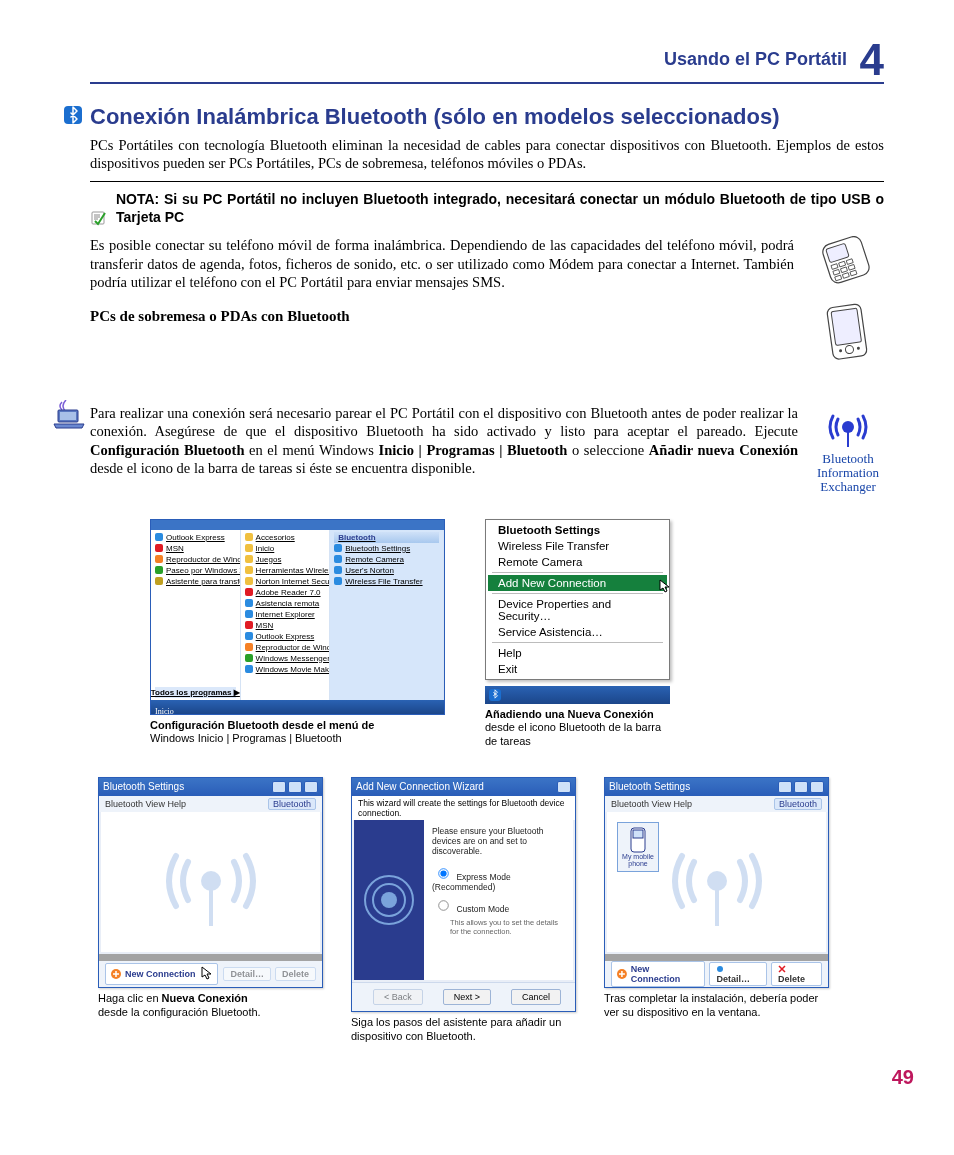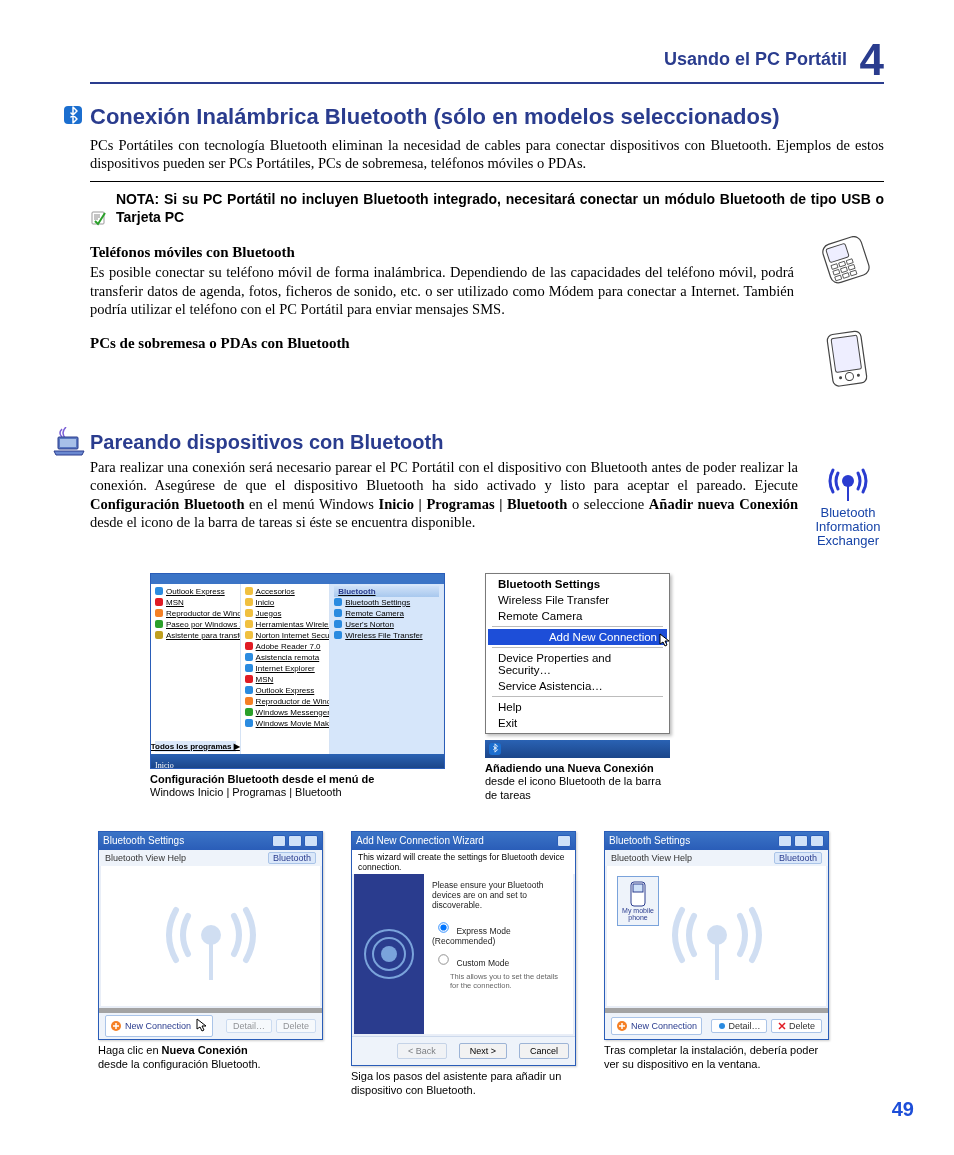--- a/index.html
+++ b/index.html
@@ -131,21 +131,21 @@
   .pairing-row {
     display: flex;
     align-items: flex-start;
     gap: 14px;
   }
   .pairing-row .txt { flex: 1; }
   .bt-antenna {
     width: 72px;
     flex: 0 0 auto;
     text-align: center;
-    font-family: Liberation Sans, sans-serif;
+    font-family: Liberation Serif, serif;
     font-size: 13px;
     color: #1744a8;
     line-height: 1.1;
   }
   .bt-antenna svg { width: 46px; height: 46px; margin: 0 auto 2px auto; display: block; }
   .bold { font-weight: bold; }
 
   .screens-row1 {
     display: flex;
     gap: 40px;
@@ -191,21 +191,21 @@
   }
   .ctx {
     border: 1px solid #7a7a7a;
     background: #fff;
     font-family: Tahoma, Arial, sans-serif;
     font-size: 11.5px;
     box-shadow: 2px 2px 3px rgba(0,0,0,0.25);
     padding: 2px;
   }
   .ctx-item { padding: 2px 10px; color: #000; }
-  .ctx-item.sel { background: #1d4ed8; color: #fff; position: relative; text-align: right; }
+  .ctx-item.sel { background: #15803d; color: #fff; position: relative; }
   .ctx-item.sel .cursor {
     position: absolute;
     right: -4px;
     top: 4px;
   }
   .ctx-item.title { font-weight: bold; }
   .ctx-sep { border-top: 1px solid #bcbcbc; margin: 2px 4px; }
   .ctx-tray {
     margin-top: 6px;
     height: 18px;
@@ -282,21 +282,22 @@
     border:1px solid #7aa3db; background:#eef3fa;
     text-align:center; font-size:7px; color:#2a3c8e;
     padding-top:4px; box-sizing:border-box;
   }
   .win-footer {
     height: 26px;
     background: #eef3fa;
     display: flex;
     align-items: center;
     padding: 0 6px;
-    border-top: 5px solid #a3a3a3;
+    border-top: 7px solid #a3a3a3;
+    font-weight: bold;
   }
   .win-footer .newconn {
     border:1px solid #aac4e8; background:#fff; border-radius:2px; padding:2px 4px; display:flex; align-items:center; gap:3px; color:#2a3c8e;
   }
   .win-footer .cursor { margin-left: 2px; }
   .win-footer .spacer { flex:1; }
   .win-footer .fbtn {
     border:1px solid #aac4e8; background:#fff; border-radius:2px; padding:1px 6px; color:#333; margin-left:4px;
   }
 
@@ -312,34 +313,34 @@
     display:flex; align-items:center; justify-content:center;
   }
   .wizard-left svg { width: 60px; height: 60px; }
   .wizard-right {
     flex:1; padding: 6px 8px; font-size:8.5px; color:#222;
   }
   .wizard-right .radio { margin-top:8px; }
   .wizard-right .radio label { display:block; margin-bottom:4px; }
   .wizard-right .radio input { transform: scale(0.8); margin-right:4px; }
   .wizard-footer {
-    height: 28px; background:#eef3fa; display:flex; align-items:center; justify-content:flex-end; padding:0 6px; gap:12px; border-top:1px solid #cdd9ec;
+    height: 28px; background:#eef3fa; display:flex; align-items:center; justify-content:flex-end; padding:0 14px; gap:20px; border-top:1px solid #cdd9ec;
   }
   .wizard-footer .fbtn {
     border:1px solid #9db4d6; background:#f2f2f2; border-radius:2px; padding:2px 10px; font-size:9px;
   }
 
   .page-num {
     position: absolute;
     right: 40px;
-    bottom: 24px;
+    bottom: 56px;
     font-family: Arial, Helvetica, sans-serif;
     font-weight: bold;
     font-size: 20px;
-    color: #1d4ed8;
+    color: #be185d;
   }
 
   .cursor svg { width: 12px; height: 14px; }
 </style>
 </head>
 <body>
 
 <div class="page">
 
   <div class="header">
@@ -362,21 +363,20 @@
           <rect x="2" y="2" width="12" height="12" rx="1" fill="#fff" stroke="#999"></rect>
           <path d="M4 5 L10 5 M4 7 L10 7 M4 9 L8 9" stroke="#888" stroke-width="1"></path>
           <path d="M5 11 L8 14 L15 3" stroke="#2aa02a" stroke-width="2" fill="none"></path>
         </svg>
       </div>
       <div class="note-text">NOTA: Si su PC Portátil no incluyen Bluetooth integrado, necesitará conectar un módulo Bluetooth de tipo USB o Tarjeta PC</div>
     </div>
 
     <div class="inline-img-row">
       <div class="txt">
-        <div class="sub-h">Teléfonos móviles con Bluetooth</div>
         <p class="body-text">Es posible conectar su teléfono móvil de forma inalámbrica. Dependiendo de las capacidades del teléfono móvil, podrá transferir datos de agenda, fotos, ficheros de sonido, etc. o ser utilizado como Módem para conectar a Internet. También podría utilizar el teléfono con el PC Portátil para enviar mensajes SMS.</p>
       </div>
       <div class="device-illus">
         <svg viewBox="0 0 78 48">
           <g transform="rotate(-18 39 24)">
             <rect x="20" y="4" width="40" height="40" rx="8" fill="#fff" stroke="#444" stroke-width="1.2"></rect>
             <rect x="24" y="8" width="20" height="14" rx="2" fill="#eef" stroke="#444"></rect>
             <g fill="#fff" stroke="#444" stroke-width="0.8">
               <rect x="24" y="25" width="6" height="4"></rect>
                 <rect x="32" y="25" width="6" height="4"></rect>
@@ -413,21 +413,20 @@
 
   <div class="section2">
     <div class="laptop-icon">
       <svg viewBox="0 0 34 30">
         <path d="M10 2 Q6 6 10 10 M14 0 Q8 6 14 12" stroke="#7a5ed6" stroke-width="1.5" fill="none"></path>
         <rect x="6" y="10" width="20" height="12" rx="1" fill="#5a78c0" stroke="#2a3c8e"></rect>
         <rect x="8" y="12" width="16" height="8" fill="#a8c0e8"></rect>
         <path d="M2 24 L32 24 L30 28 L4 28 Z" fill="#6a88d0" stroke="#2a3c8e"></path>
       </svg>
     </div>
-    <h2 class="h2">Pareando dispositivos con Bluetooth</h2>
     <div class="pairing-row">
       <p class="body-text txt">
         <span>Para realizar una conexión será necesario parear el PC Portátil con el dispositivo con Bluetooth antes de poder realizar la conexión. Asegúrese de que el dispositivo Bluetooth ha sido activado y listo para aceptar el pareado. Ejecute </span><span class="bold">Configuración Bluetooth</span><span> en el menú Windows </span><span class="bold">Inicio | Programas | Bluetooth</span><span> o seleccione </span><span class="bold">Añadir nueva Conexión</span><span> desde el icono de la barra de tareas si éste se encuentra disponible.</span>
       </p>
       <div class="bt-antenna">
         <svg viewBox="0 0 46 46">
           <g stroke="#2a3cd0" stroke-width="3" fill="none" stroke-linecap="round">
             <path d="M8 12 Q2 23 8 34"></path>
               <path d="M38 12 Q44 23 38 34"></path>
             <path d="M13 15 Q9 23 13 31"></path>

